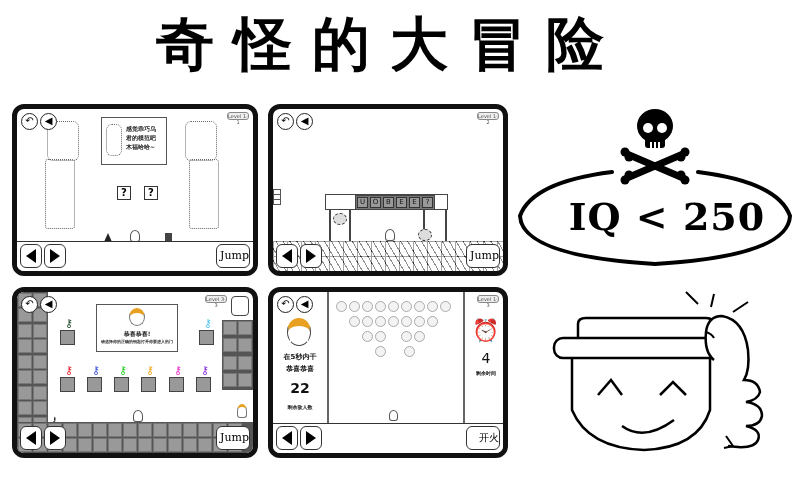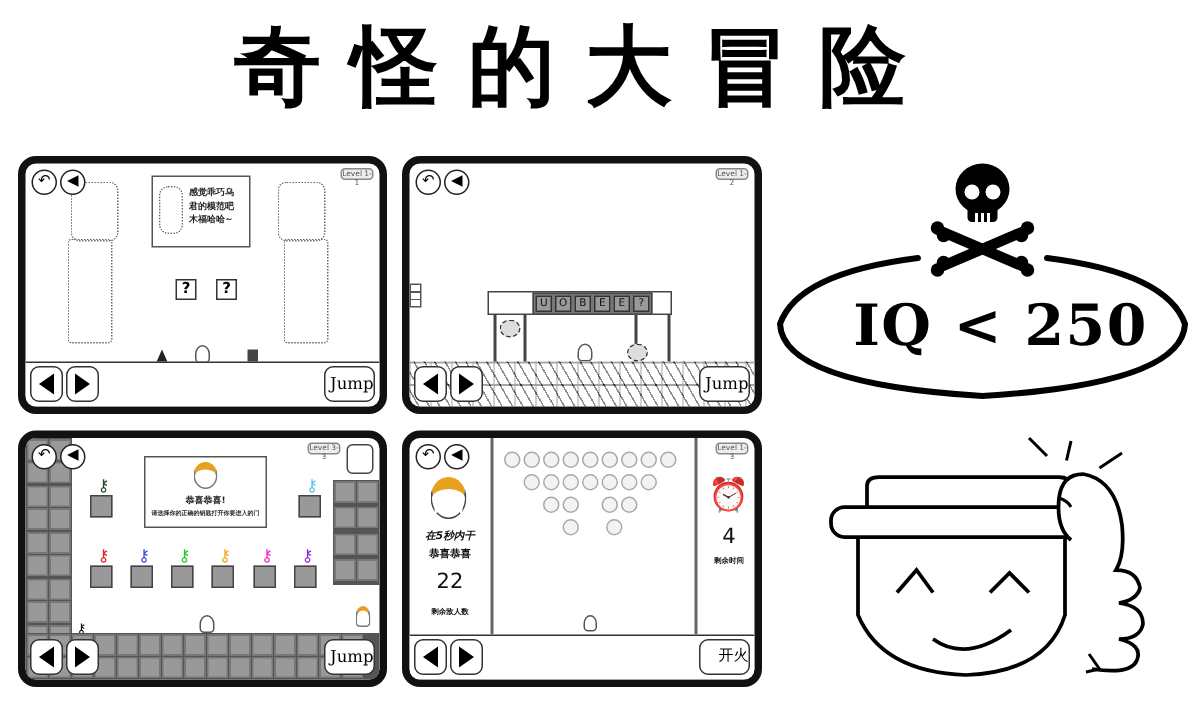--- a/index.html
+++ b/index.html
@@ -277,23 +277,23 @@
 
 <div class="screen s-br">
   <div class="ctl-circle ctl-back"><span>↶</span></div>
   <div class="ctl-circle ctl-sound"><span>◀</span></div>
   <div class="level-badge">Level 1-3</div>
 
   <div class="panel-divider" style="left:54px;"></div>
   <div class="panel-divider" style="left:190px;"></div>
 
   <div class="deco" style="left:14px;top:26px;width:24px;height:28px;border:1.5px solid #444;border-radius:50%;border-top:8px solid #e8a020;background:#fff;"></div>
-  <div class="stat-text" style="left:2px;width:50px;top:60px;font-size:7px;font-style:italic;">在5秒内干</div>
+  <div class="stat-text" style="left:2px;width:50px;top:60px;font-size:7px;">在5秒内干</div>
   <div class="stat-text" style="left:2px;width:50px;top:72px;font-size:7px;">恭喜恭喜</div>
-  <div class="stat-text" style="left:2px;width:50px;top:88px;font-size:14px;font-weight:normal;">22</div>
+  <div class="stat-text" style="left:2px;width:50px;top:88px;font-size:14px;font-weight:bold;">22</div>
   <div class="stat-text" style="left:2px;width:50px;top:112px;font-size:5px;">剩余敌人数</div>
 
   <div class="smiley-row" style="left:62px;top:5px;">
     <span class="smiley"></span><span class="smiley"></span><span class="smiley"></span><span class="smiley"></span><span class="smiley"></span><span class="smiley"></span><span class="smiley"></span><span class="smiley"></span><span class="smiley"></span>
   </div>
   <div class="smiley-row" style="left:75px;top:20px;">
     <span class="smiley"></span><span class="smiley"></span><span class="smiley"></span><span class="smiley"></span><span class="smiley"></span><span class="smiley"></span><span class="smiley"></span>
   </div>
   <div class="smiley-row" style="left:88px;top:35px;">
     <span class="smiley"></span><span class="smiley"></span><span style="display:inline-block;width:13px;"></span><span class="smiley"></span><span class="smiley"></span>

